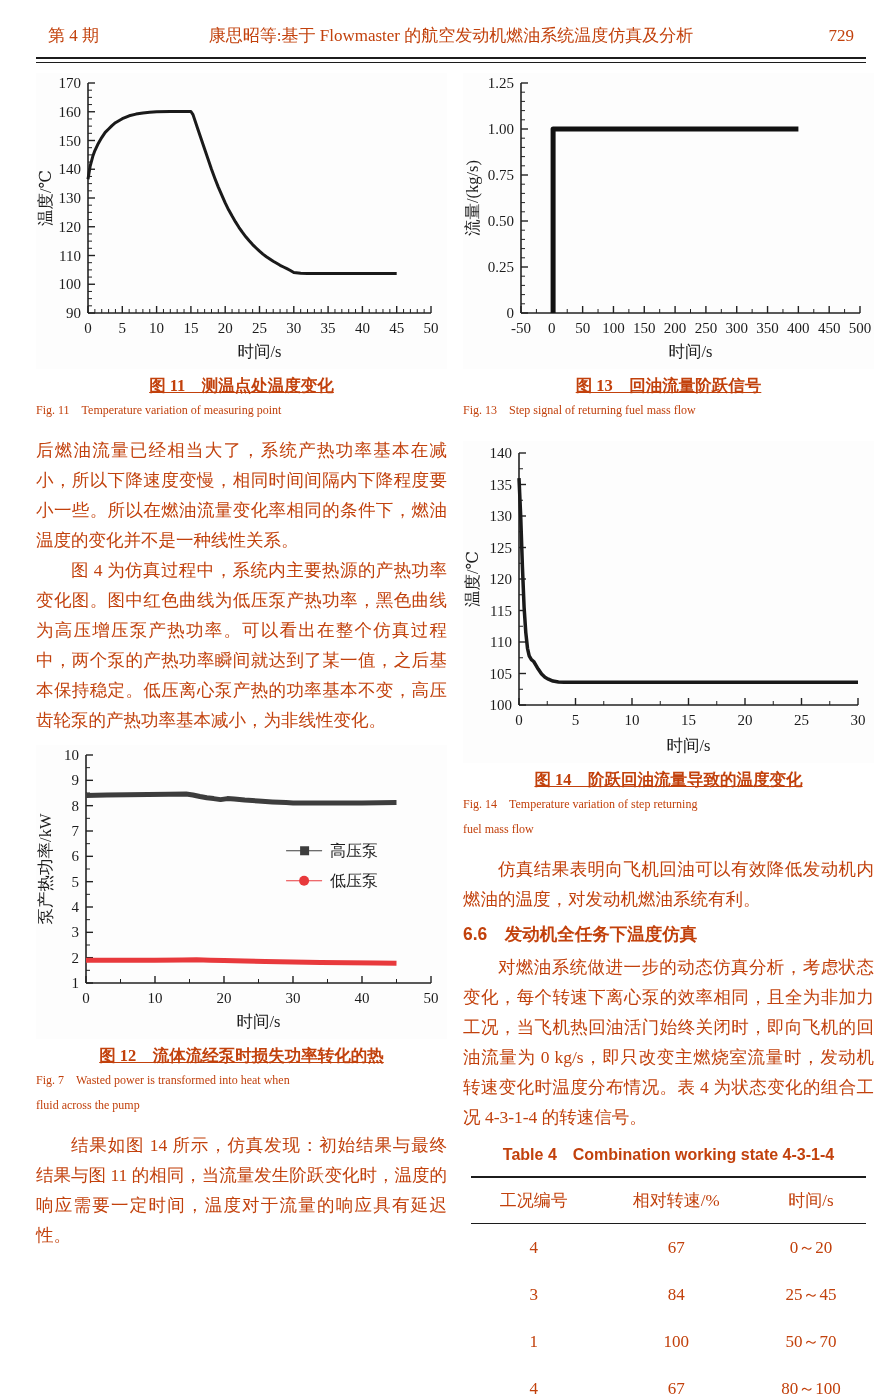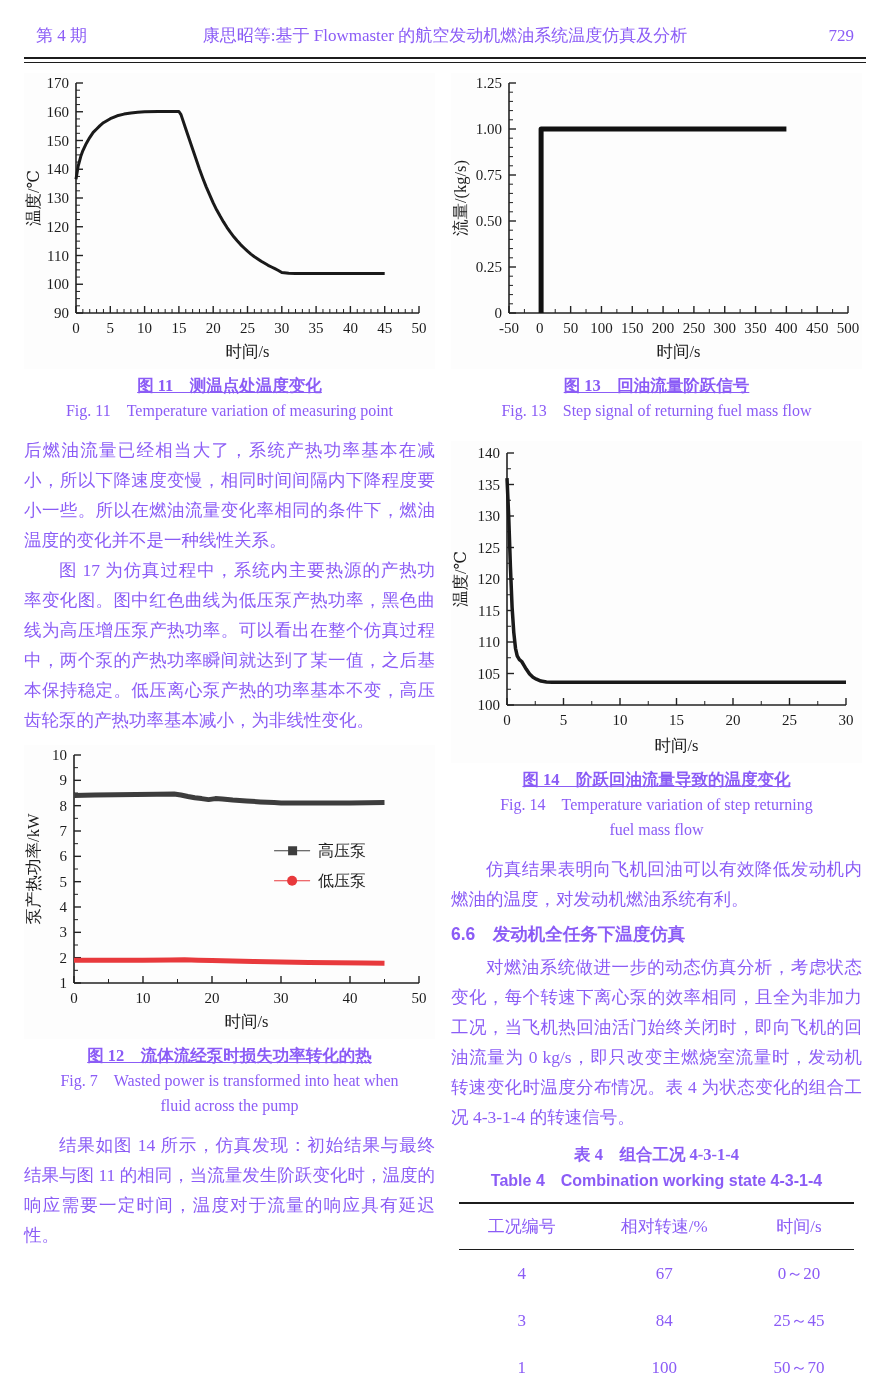--- a/index.html
+++ b/index.html
@@ -1,31 +1,31 @@
 <!DOCTYPE html>
 <html><head>
 <meta charset="utf-8">
 <style>
   html,body{margin:0;padding:0;background:#ffffff;}
   .page{
     width:890px;height:1398px;box-sizing:border-box;background:#fff;
-    font-family:"Liberation Serif","DejaVu Serif",serif;color:#8b5cf6;
-    padding:16px 24px 0 24px;overflow:hidden;
+    font-family:"Liberation Serif","DejaVu Serif",serif;color:#c2410c;
+    padding:16px 24px 0 36px;overflow:hidden;
   }
   .header{display:flex;justify-content:space-between;align-items:baseline;
     font-size:17px;padding:8px 12px 10px 12px;}
   .header .issue{width:120px;}
   .header .ptitle{flex:1;text-align:center;}
   .header .pageno{width:120px;text-align:right;}
   .double-rule{height:3px;border-top:2.5px solid #1c1c1c;border-bottom:1.5px solid #1c1c1c;margin:0 0 10px 0;}
   .columns{display:flex;gap:16px;}
   .col{width:411px;}
   .fig{display:block;background:#fdfdfd;}
   .caption-cn{font-weight:700;text-align:center;font-size:16.5px;line-height:25px;margin-top:4px;text-decoration:underline;}
-  .caption-en{text-align:center;font-size:16px;line-height:25px;}
+  .caption-en{text-align:left;font-size:12px;line-height:25px;}
   p.body{font-size:17.5px;line-height:30px;text-align:justify;margin:0;}
   p.indent{text-indent:2em;}
   .tblock1{margin-top:12px;}
   .section-heading{font-family:"Liberation Sans","DejaVu Sans",sans-serif;
     font-weight:700;font-size:17.5px;line-height:32px;margin:4px 0 2px 0;}
   .table-wrap{margin-top:10px;}
   .table-title-cn{font-weight:700;text-align:center;font-size:16.5px;line-height:26px;}
   .table-title-en{font-weight:700;text-align:center;font-size:16px;line-height:26px;
     font-family:Liberation Sans, sans-serif;}
   table.wstate{width:96%;margin:8px auto 0 auto;border-collapse:collapse;
@@ -158,21 +158,21 @@
             <text x="45" y="15" text-anchor="end" font-size="15" fill="#1c1c1c">170</text>
             <text x="223.5" y="284" text-anchor="middle" font-size="16.5" fill="#1c1c1c">时间/s</text>
             <text x="15" y="125" text-anchor="middle" font-size="16.5" fill="#1c1c1c" transform="rotate(-90 15 125)">温度/℃</text>
             <polyline points="52.0,106.3 54.1,93.4 56.8,83.3 58.9,77.6 62.3,70.4 65.7,64.6 69.2,59.4 72.6,56.0 76.0,52.6 79.4,49.7 86.3,45.7 93.2,42.8 100.0,41.1 106.9,39.9 113.7,39.3 120.6,38.8 134.3,38.5 148.0,38.5 154.9,38.5 157.0,41.6 161.8,56.0 165.2,66.1 168.6,76.1 172.1,86.2 175.5,96.3 178.9,105.4 182.3,114.1 185.8,122.1 189.2,129.9 192.6,136.8 196.1,143.1 199.5,148.9 202.9,154.3 206.3,159.2 209.8,163.8 213.2,167.8 216.6,171.6 220.1,175.0 223.5,178.2 226.9,181.1 230.4,183.7 233.8,186.0 237.2,188.3 240.7,190.3 244.1,192.3 247.5,194.0 250.9,195.7 254.4,197.5 257.8,199.5 264.7,200.3 271.5,200.6 292.1,200.6 326.4,200.6 360.7,200.6" fill="none" stroke="#1a1a1a" stroke-width="3" stroke-linejoin="round" stroke-linecap="butt"></polyline>
           </svg></div>
       <div class="caption-cn">图 11　测温点处温度变化</div>
       <div class="caption-en">Fig. 11　Temperature variation of measuring point</div>
 
       <div class="tblock1">
         <p class="body">后燃油流量已经相当大了，系统产热功率基本在减小，所以下降速度变慢，相同时间间隔内下降程度要小一些。所以在燃油流量变化率相同的条件下，燃油温度的变化并不是一种线性关系。</p>
-        <p class="body indent">图 17 为仿真过程中，系统内主要热源的产热功率变化图。图中红色曲线为低压泵产热功率，黑色曲线为高压增压泵产热功率。可以看出在整个仿真过程中，两个泵的产热功率瞬间就达到了某一值，之后基本保持稳定。低压离心泵产热的功率基本不变，高压齿轮泵的产热功率基本减小，为非线性变化。</p>
+        <p class="body indent">图 4 为仿真过程中，系统内主要热源的产热功率变化图。图中红色曲线为低压泵产热功率，黑色曲线为高压增压泵产热功率。可以看出在整个仿真过程中，两个泵的产热功率瞬间就达到了某一值，之后基本保持稳定。低压离心泵产热的功率基本不变，高压齿轮泵的产热功率基本减小，为非线性变化。</p>
       </div>
 
       <div class="fig" style="margin-top:10px"><svg width="411" height="290" viewBox="0 0 411 290">
             <line x1="50" y1="10" x2="50" y2="238" stroke="#222222" stroke-width="1.6"></line>
             <line x1="50" y1="238" x2="395" y2="238" stroke="#222222" stroke-width="1.6"></line>
             <line x1="84.5" y1="238" x2="84.5" y2="234" stroke="#222222" stroke-width="1"></line>
             <line x1="153.5" y1="238" x2="153.5" y2="234" stroke="#222222" stroke-width="1"></line>
             <line x1="222.5" y1="238" x2="222.5" y2="234" stroke="#222222" stroke-width="1"></line>
             <line x1="291.5" y1="238" x2="291.5" y2="234" stroke="#222222" stroke-width="1"></line>
             <line x1="360.5" y1="238" x2="360.5" y2="234" stroke="#222222" stroke-width="1"></line>
@@ -372,21 +372,20 @@
       <div class="caption-en">Fig. 14　Temperature variation of step returning</div>
       <div class="caption-en">fuel mass flow</div>
 
       <div class="tblock1">
         <p class="body indent">仿真结果表明向飞机回油可以有效降低发动机内燃油的温度，对发动机燃油系统有利。</p>
         <div class="section-heading">6.6　发动机全任务下温度仿真</div>
         <p class="body indent">对燃油系统做进一步的动态仿真分析，考虑状态变化，每个转速下离心泵的效率相同，且全为非加力工况，当飞机热回油活门始终关闭时，即向飞机的回油流量为 0 kg/s，即只改变主燃烧室流量时，发动机转速变化时温度分布情况。表 4 为状态变化的组合工况 4-3-1-4 的转速信号。</p>
       </div>
 
       <div class="table-wrap">
-        <div class="table-title-cn">表 4　组合工况 4-3-1-4</div>
         <div class="table-title-en">Table 4　Combination working state 4-3-1-4</div>
         <table class="wstate">
           <thead>
             <tr>
               <th>工况编号</th>
               <th>相对转速/%</th>
               <th>时间/s</th>
             </tr>
           </thead>
           <tbody>

